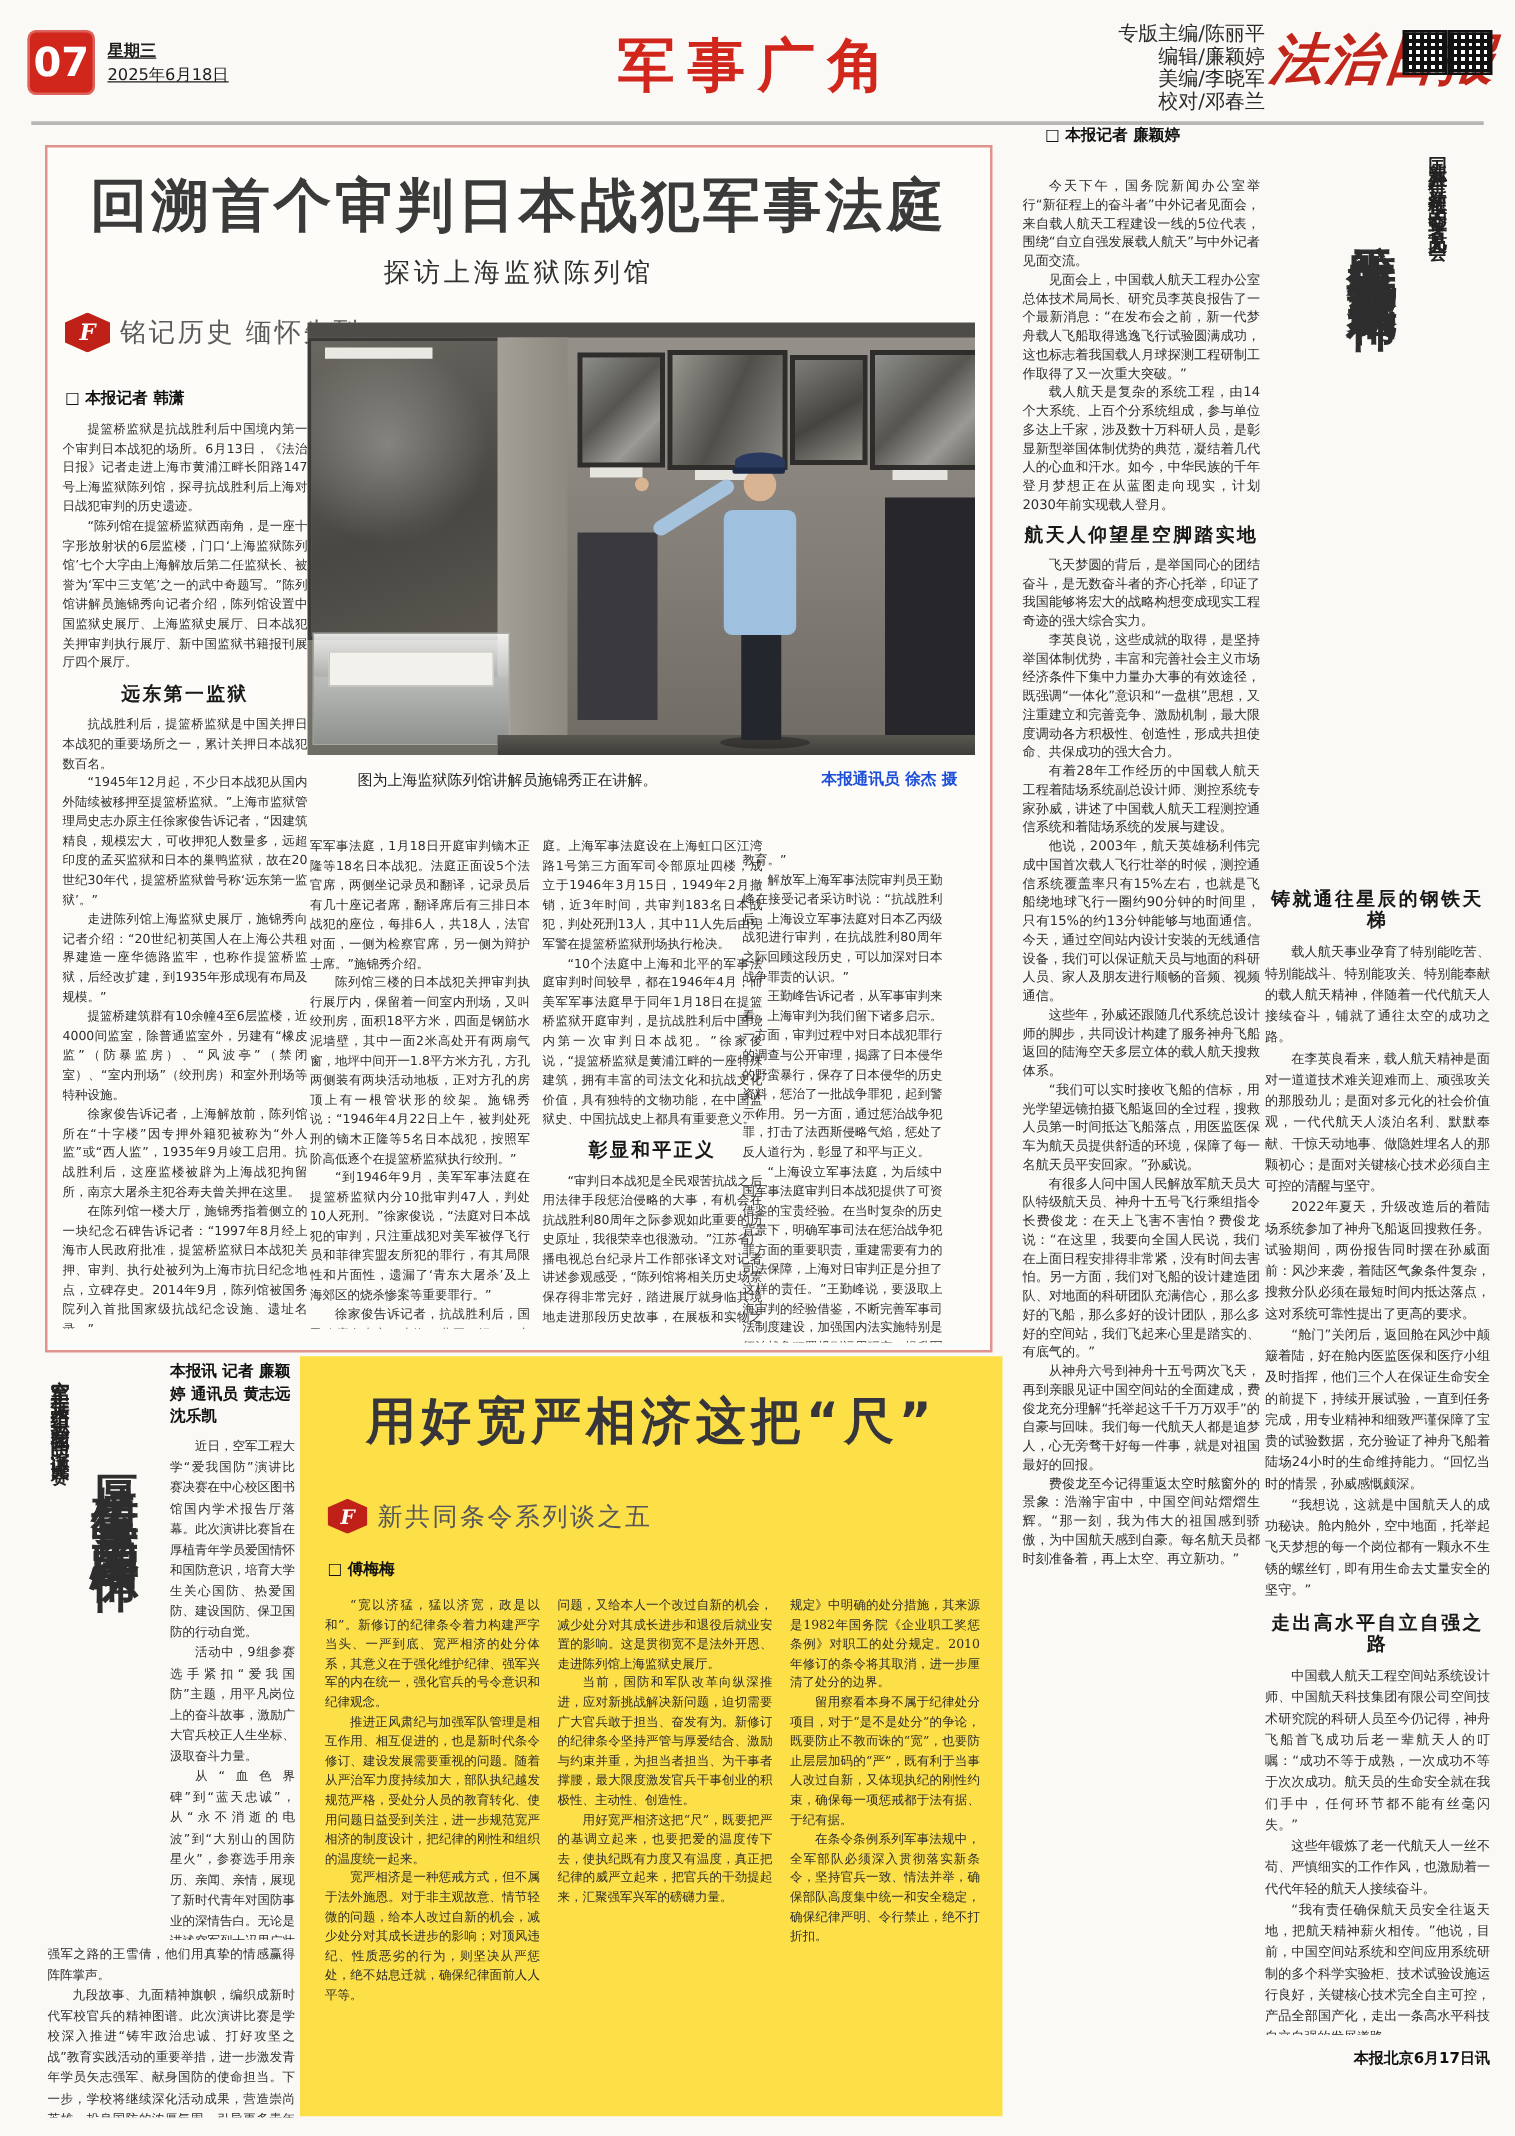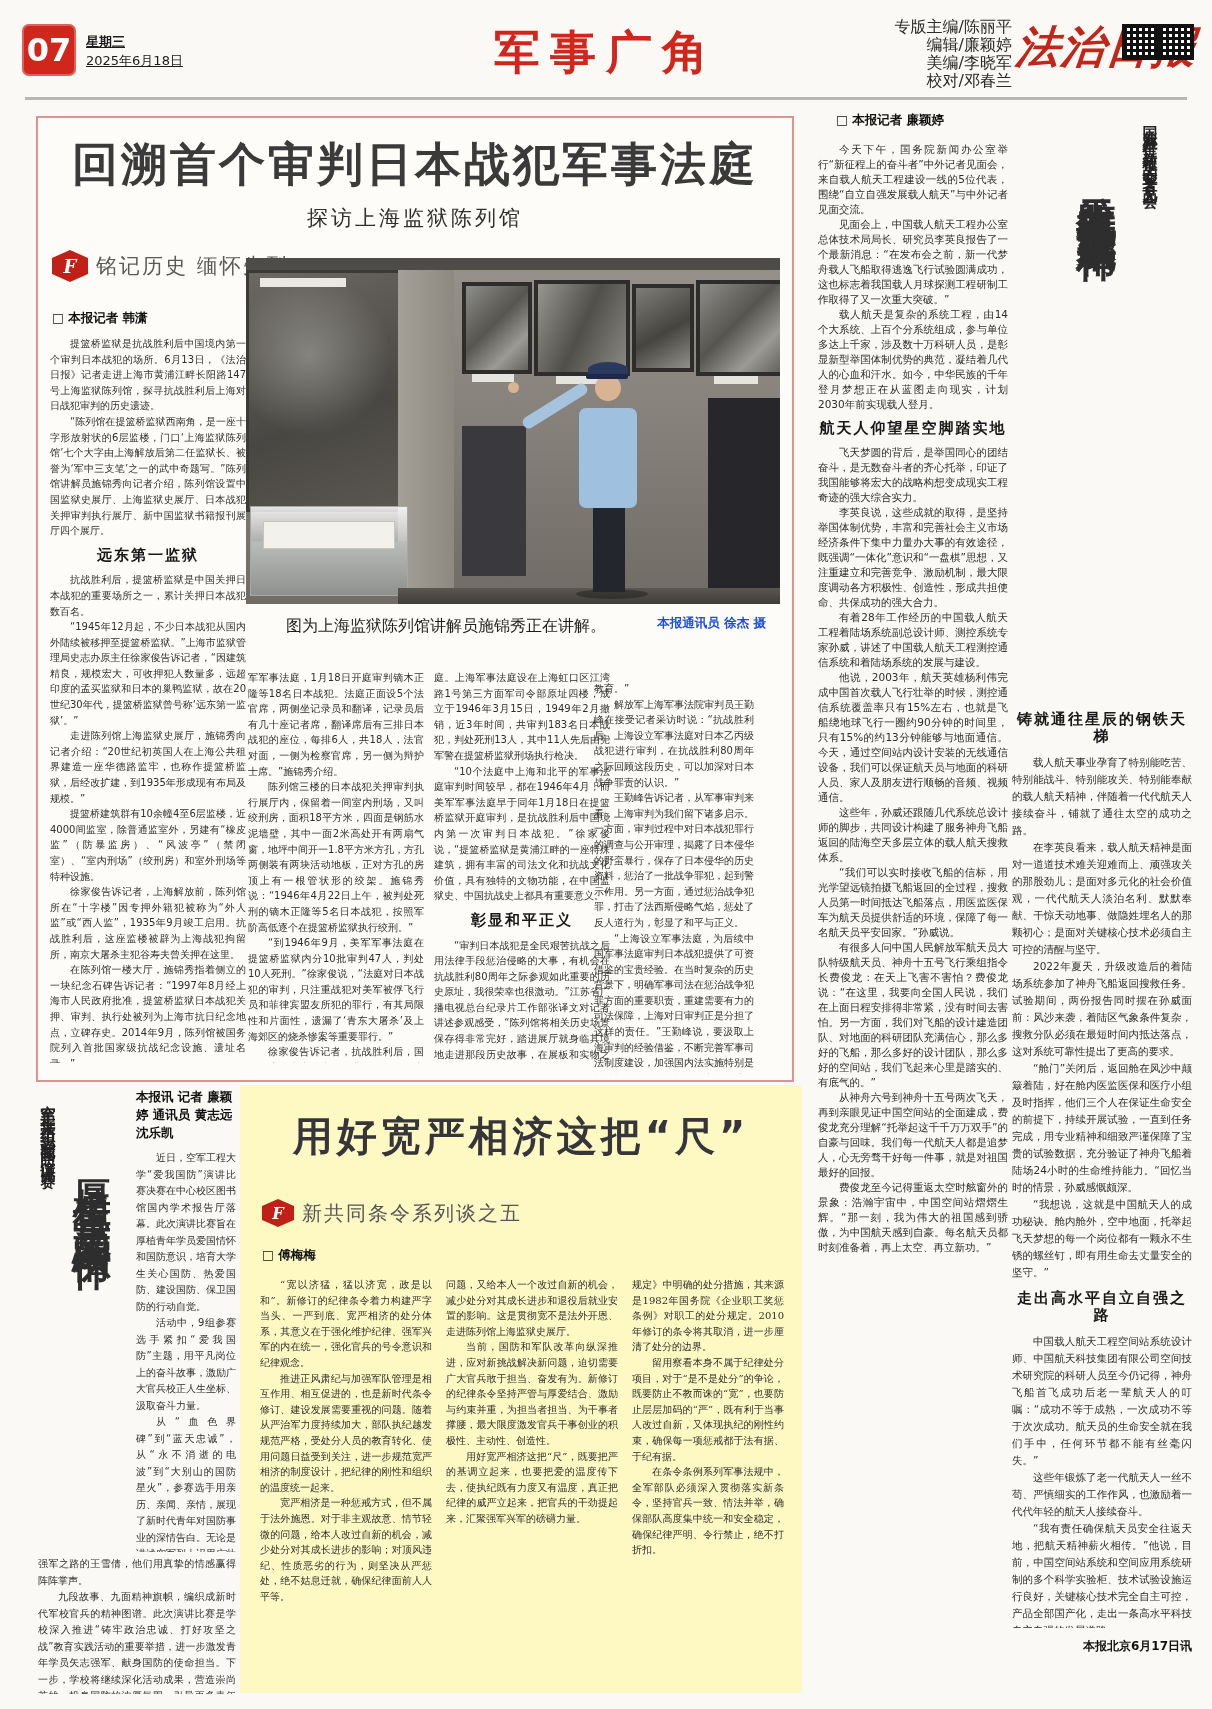--- a/index.html
+++ b/index.html
@@ -52,28 +52,28 @@
   .ph-panel{background:#27272b;}
   .ph-floor{left:152px;top:330px;width:382px;height:16px;background:linear-gradient(#5a5751,#3f3d39);}
   .officer-shadow{left:330px;top:331px;width:72px;height:10px;background:rgba(0,0,0,.3);border-radius:50%;}
   .officer-legs{left:347px;top:244px;width:32px;height:90px;background:#23262c;}
   .officer-torso{left:333px;top:150px;width:58px;height:100px;background:#9fc0de;border-radius:7px;}
   .officer-arm{left:272px;top:142px;width:74px;height:12px;background:#a6c3de;border-radius:6px;transform:rotate(-32deg);}
   .officer-hand{left:262px;top:124px;width:11px;height:11px;background:#d9b492;border-radius:50%;}
   .officer-head{left:349px;top:117px;width:26px;height:26px;background:#d9b492;border-radius:50%;}
   .officer-cap{left:342px;top:104px;width:40px;height:15px;background:#2a3a5e;border-radius:50% 50% 30% 30%;}
   .officer-brim{left:340px;top:116px;width:42px;height:5px;background:#1d2a47;border-radius:2px;}
-  .photo-caption{font-family:"DejaVu Serif","Liberation Serif",serif;font-size:16px;color:#1e1e1e;}
+  .photo-caption{font-family:"DejaVu Serif","Liberation Serif",serif;font-size:12px;color:#1e1e1e;}
   .photo-credit{font-size:12.5px;font-weight:bold;color:#1d4ed8;}
   
   .vert{writing-mode:vertical-rl;text-orientation:upright;}
   .vhead-big{font-size:40px;font-weight:bold;color:#2e2e2e;letter-spacing:4px;}
   .vhead-kicker{font-size:15px;font-weight:bold;color:#222;letter-spacing:4px;}
   
-  .lawbox{left:240px;top:1085px;width:562px;height:608px;background:#fef9c3;}
+  .lawbox{left:240px;top:1085px;width:562px;height:608px;background:#fde047;}
   .law-headline{left:0;top:24px;width:100%;text-align:center;font-size:40px;font-weight:bold;color:#35353b;letter-spacing:4px;}
   .law-col{font-family:"DejaVu Serif","Liberation Serif",serif;}
   .dateline{font-size:12px;font-weight:bold;text-align:right;color:#111;}
 </style>
 </head>
 <body>
 
 <div class="page">
 
   <div class="abs pagenum">07</div>
@@ -159,21 +159,21 @@
         <p class="p">“审判日本战犯是全民艰苦抗战之后用法律手段惩治侵略的大事，有机会在抗战胜利80周年之际参观如此重要的历史原址，我很荣幸也很激动。”江苏省广播电视总台纪录片工作部张译文对记者讲述参观感受，“陈列馆将相关历史场景保存得非常完好，踏进展厅就身临其境地走进那段历史故事，在展板和实物之间能直观感受到当时的历史氛围，很受启发和</p>
       </div>
     <div class="abs col" style="left:556px;top:552px;width:160px;height:393px;margin-top:11px;">
         <p class="p pc">教育。”</p>
         <p class="p">解放军上海军事法院审判员王勤峰在接受记者采访时说：“抗战胜利后，上海设立军事法庭对日本乙丙级战犯进行审判，在抗战胜利80周年之际回顾这段历史，可以加深对日本战争罪责的认识。”</p>
         <p class="p">王勤峰告诉记者，从军事审判来看，上海审判为我们留下诸多启示。一方面，审判过程中对日本战犯罪行的调查与公开审理，揭露了日本侵华的野蛮暴行，保存了日本侵华的历史资料，惩治了一批战争罪犯，起到警示作用。另一方面，通过惩治战争犯罪，打击了法西斯侵略气焰，惩处了反人道行为，彰显了和平与正义。</p>
         <p class="p">“上海设立军事法庭，为后续中国军事法庭审判日本战犯提供了可资借鉴的宝贵经验。在当时复杂的历史背景下，明确军事司法在惩治战争犯罪方面的重要职责，重建需要有力的司法保障，上海对日审判正是分担了这样的责任。”王勤峰说，要汲取上海审判的经验借鉴，不断完善军事司法制度建设，加强国内法实施特别是惩治战争犯罪规则运用研究，提升军事审判质效，为强军兴军提供有力法治保障。</p>
       </div>
   </div>
 
-  <div class="abs byline" style="left:836px;top:112px;">□ 本报记者 廉颖婷</div>
+  <div class="abs byline" style="left:836px;top:100px;">□ 本报记者 廉颖婷</div>
   <div class="abs col" style="left:818px;top:142px;width:190px;height:1520px;line-height:15px;font-size:10.5px;">
       <p class="p">今天下午，国务院新闻办公室举行“新征程上的奋斗者”中外记者见面会，来自载人航天工程建设一线的5位代表，围绕“自立自强发展载人航天”与中外记者见面交流。</p>
       <p class="p">见面会上，中国载人航天工程办公室总体技术局局长、研究员李英良报告了一个最新消息：“在发布会之前，新一代梦舟载人飞船取得逃逸飞行试验圆满成功，这也标志着我国载人月球探测工程研制工作取得了又一次重大突破。”</p>
       <p class="p">载人航天是复杂的系统工程，由14个大系统、上百个分系统组成，参与单位多达上千家，涉及数十万科研人员，是彰显新型举国体制优势的典范，凝结着几代人的心血和汗水。如今，中华民族的千年登月梦想正在从蓝图走向现实，计划2030年前实现载人登月。</p>
       <div class="colhead">航天人仰望星空脚踏实地</div>
       <p class="p">飞天梦圆的背后，是举国同心的团结奋斗，是无数奋斗者的齐心托举，印证了我国能够将宏大的战略构想变成现实工程奇迹的强大综合实力。</p>
       <p class="p">李英良说，这些成就的取得，是坚持举国体制优势，丰富和完善社会主义市场经济条件下集中力量办大事的有效途径，既强调“一体化”意识和“一盘棋”思想，又注重建立和完善竞争、激励机制，最大限度调动各方积极性、创造性，形成共担使命、共保成功的强大合力。</p>
       <p class="p">有着28年工作经历的中国载人航天工程着陆场系统副总设计师、测控系统专家孙威，讲述了中国载人航天工程测控通信系统和着陆场系统的发展与建设。</p>
       <p class="p">他说，2003年，航天英雄杨利伟完成中国首次载人飞行壮举的时候，测控通信系统覆盖率只有15%左右，也就是飞船绕地球飞行一圈约90分钟的时间里，只有15%的约13分钟能够与地面通信。今天，通过空间站内设计安装的无线通信设备，我们可以保证航天员与地面的科研人员、家人及朋友进行顺畅的音频、视频通信。</p>
       <p class="p">这些年，孙威还跟随几代系统总设计师的脚步，共同设计构建了服务神舟飞船返回的陆海空天多层立体的载人航天搜救体系。</p>

